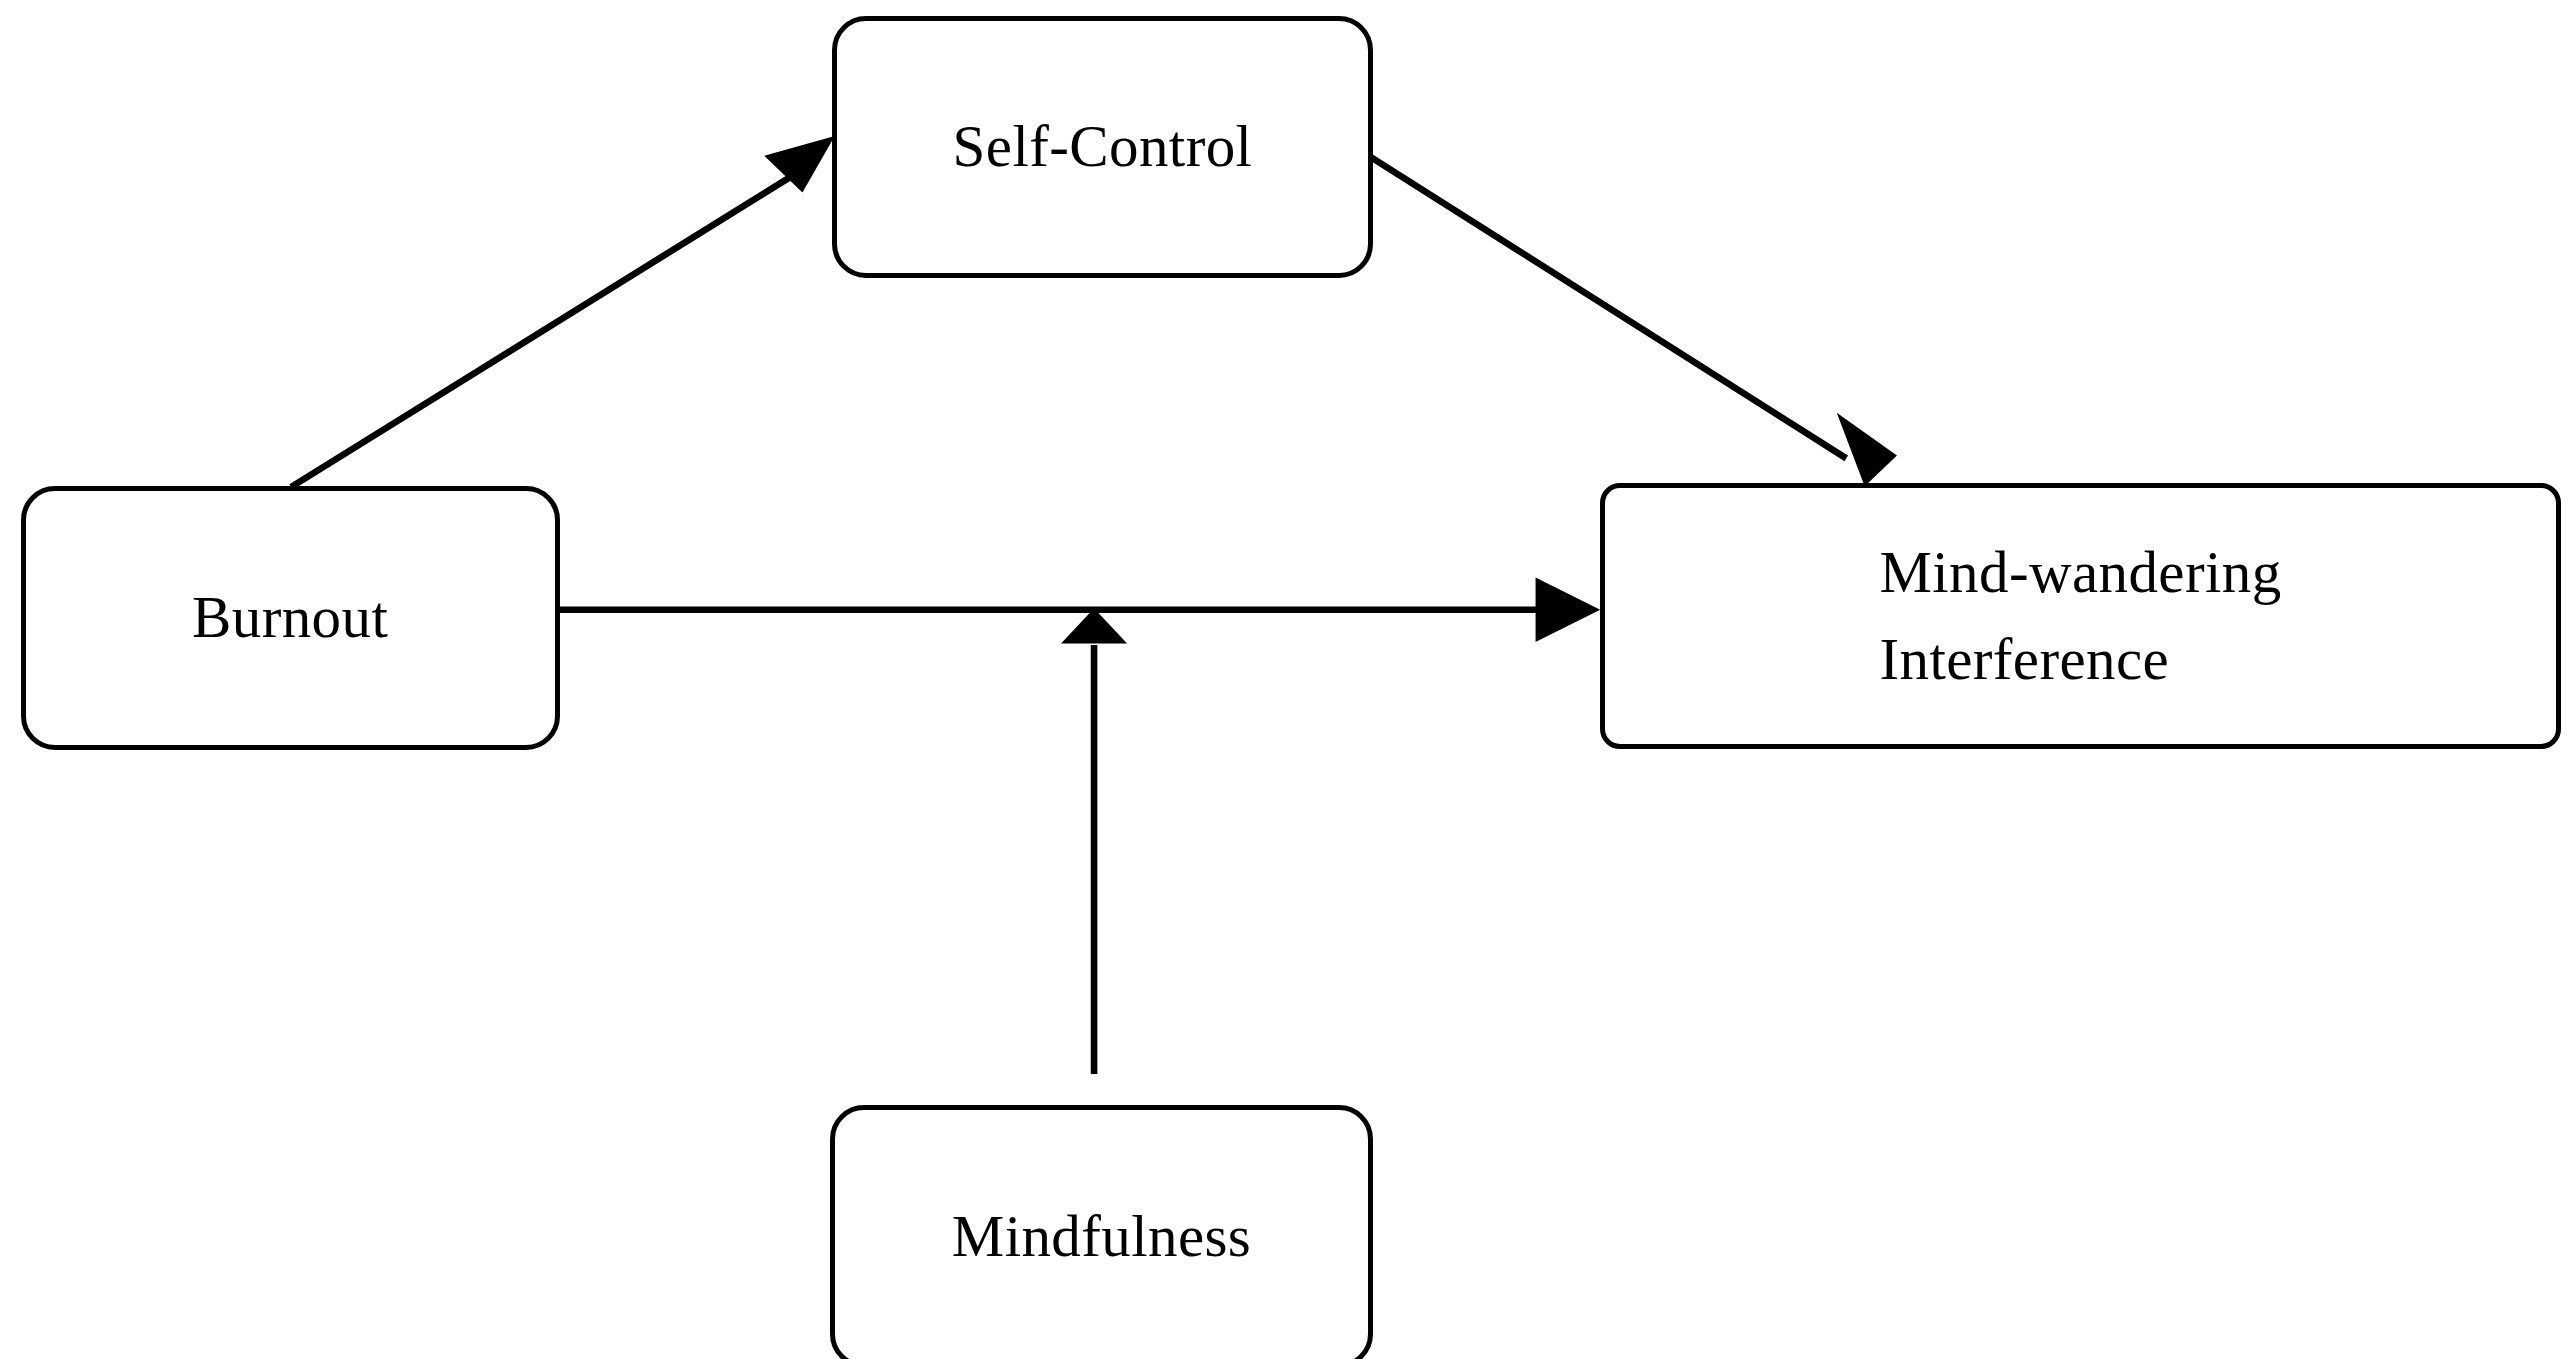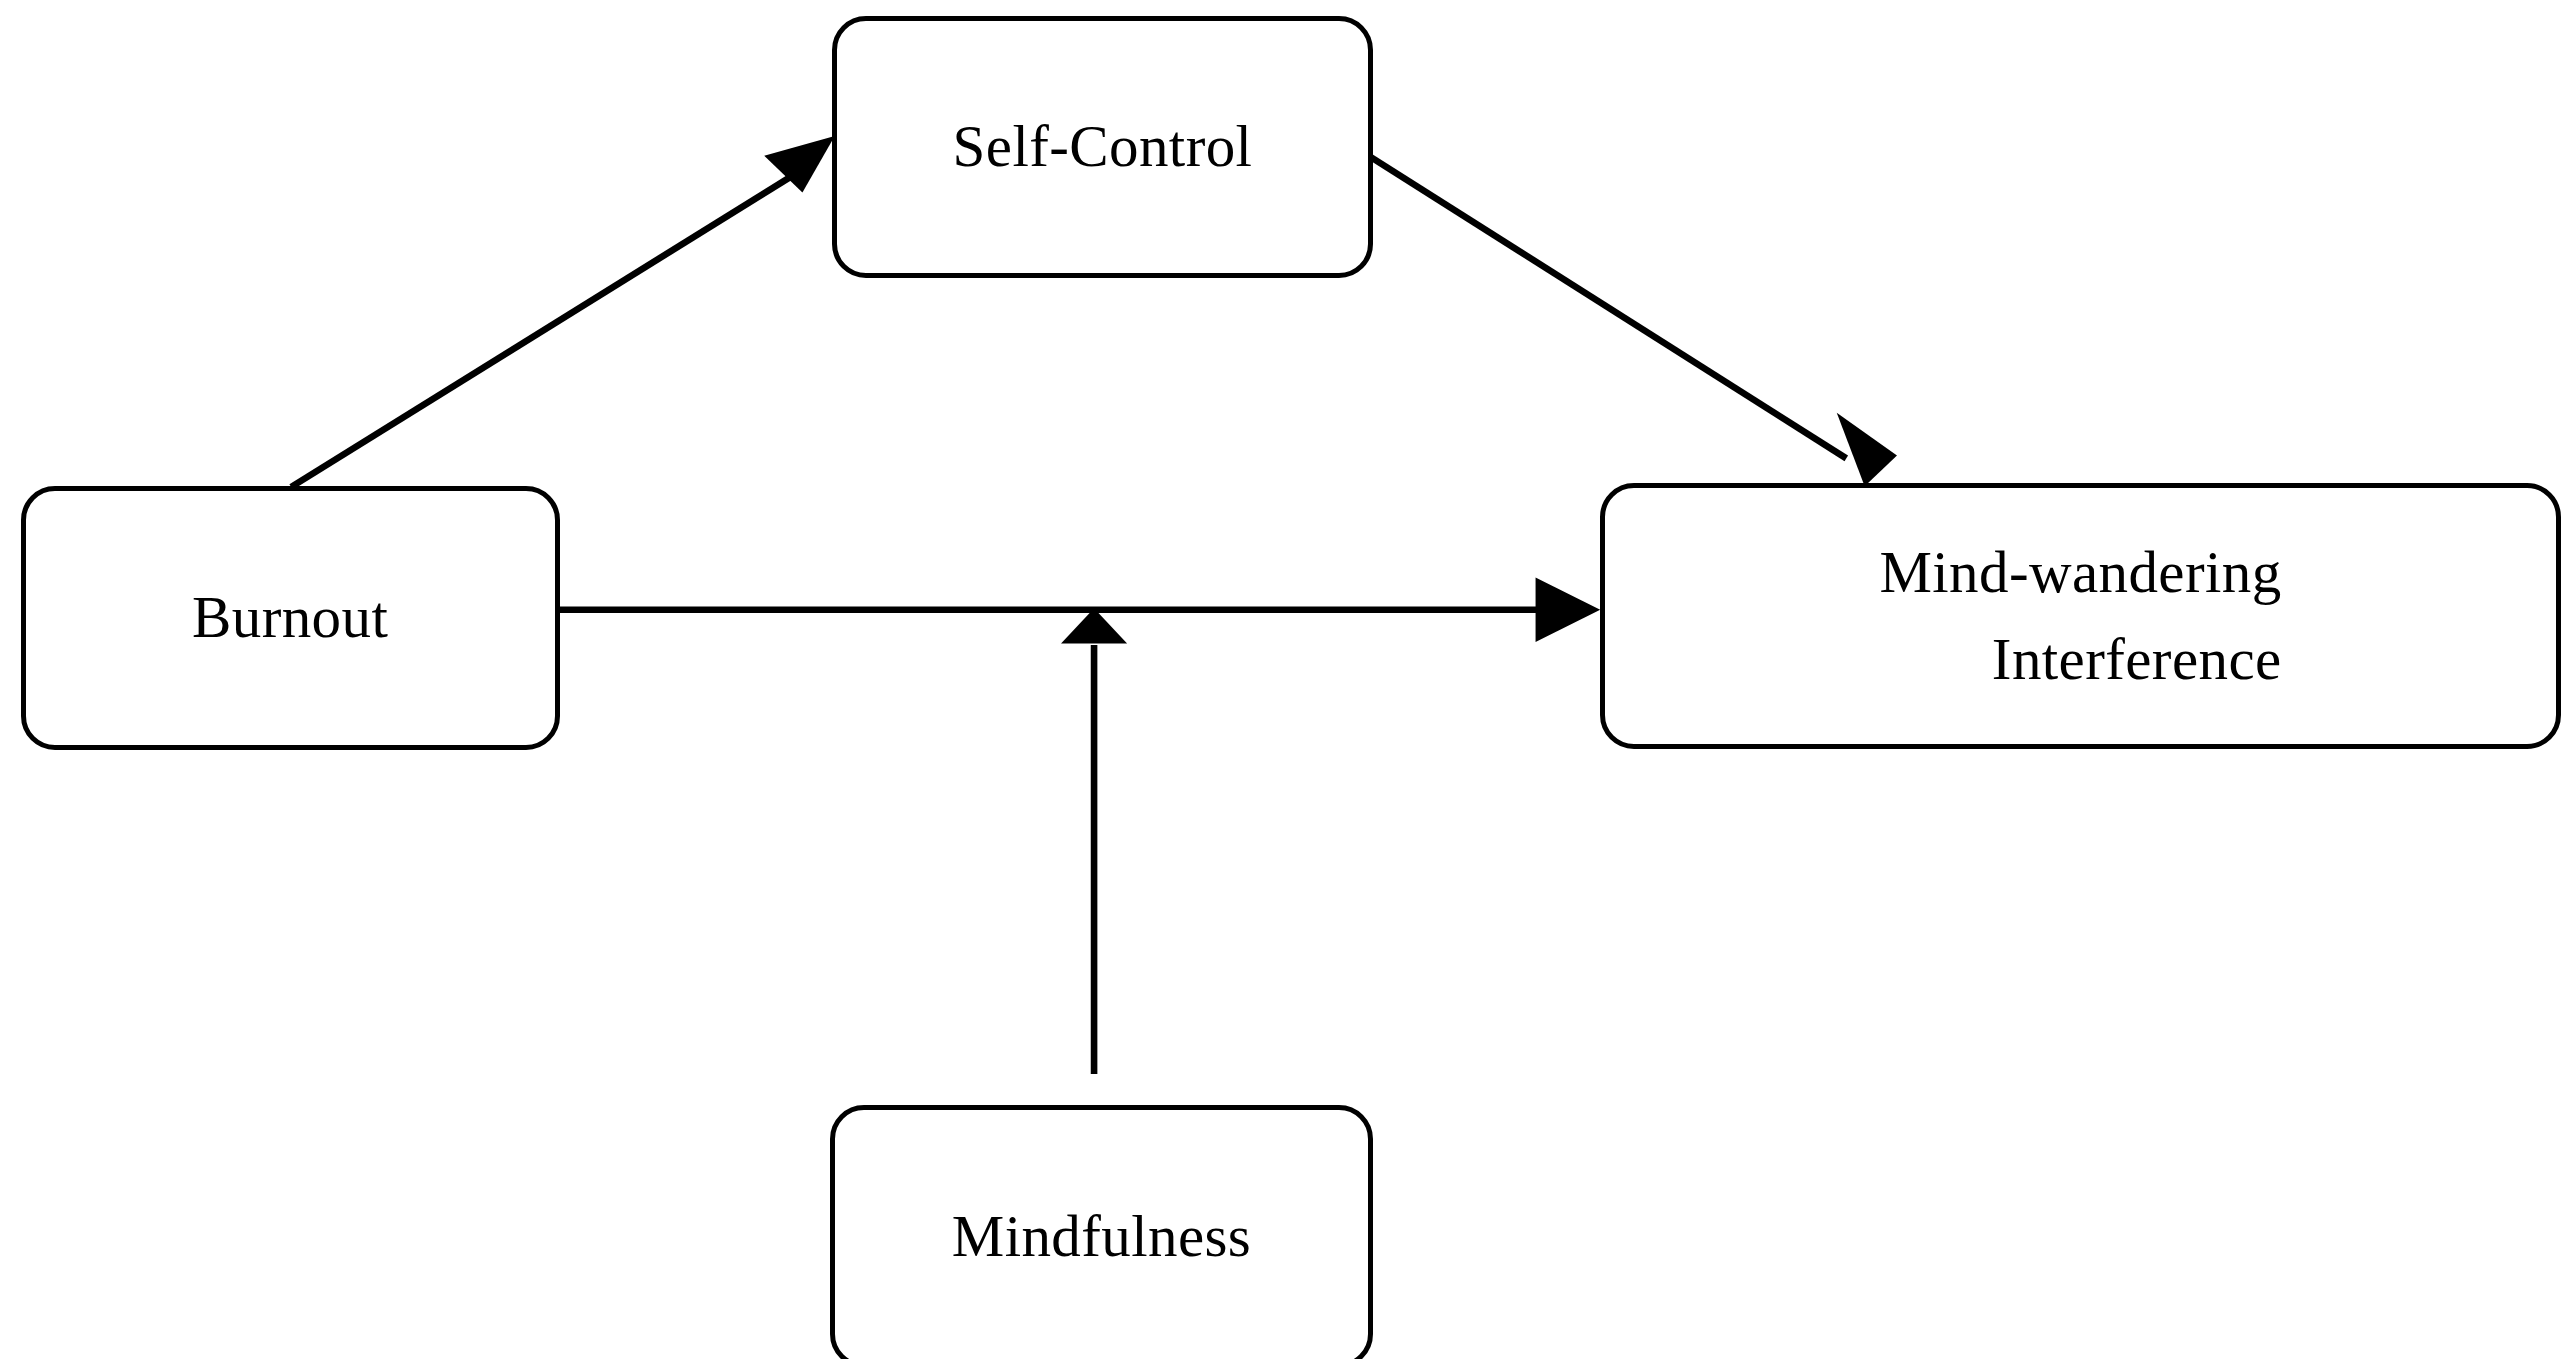--- a/index.html
+++ b/index.html
@@ -27,21 +27,21 @@
   }
   .node-box {
     position: absolute;
     box-sizing: border-box;
     background: #ffffff;
     border: 5.1px solid #000000;
     border-radius: 34px;
     display: flex;
     align-items: center;
     justify-content: center;
-    text-align: right;
+    text-align: left;
     z-index: 2;
   }
   .node-label {
     font-family: "Liberation Serif", "DejaVu Serif", serif;
     font-size: 59px;
     line-height: 1.48;
     color: #000000;
     letter-spacing: 0.4px;
     white-space: pre-line;
     padding: 0 10.3px;
@@ -56,20 +56,21 @@
     left: 20.6px;
     top: 486px;
     width: 539px;
     height: 264px;
   }
   #node-mind-wandering {
     left: 1600px;
     top: 483px;
     width: 961px;
     height: 266px;
+    border-radius: 20px;
   }
   #node-mindfulness {
     left: 830px;
     top: 1073px;
     width: 543px;
     height: 263px;
     margin-top: 32px;
   }
 </style>
 </head>

